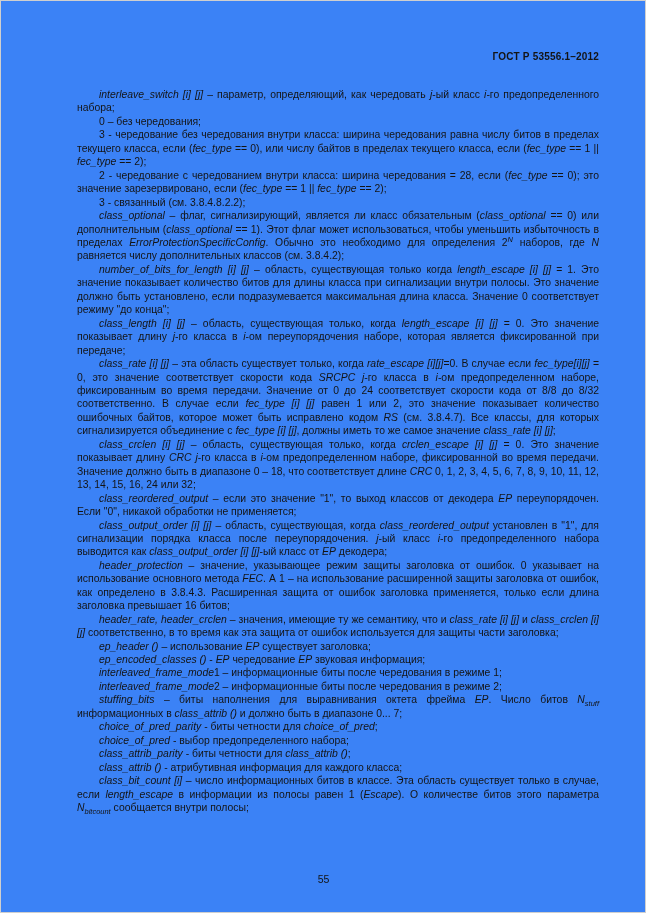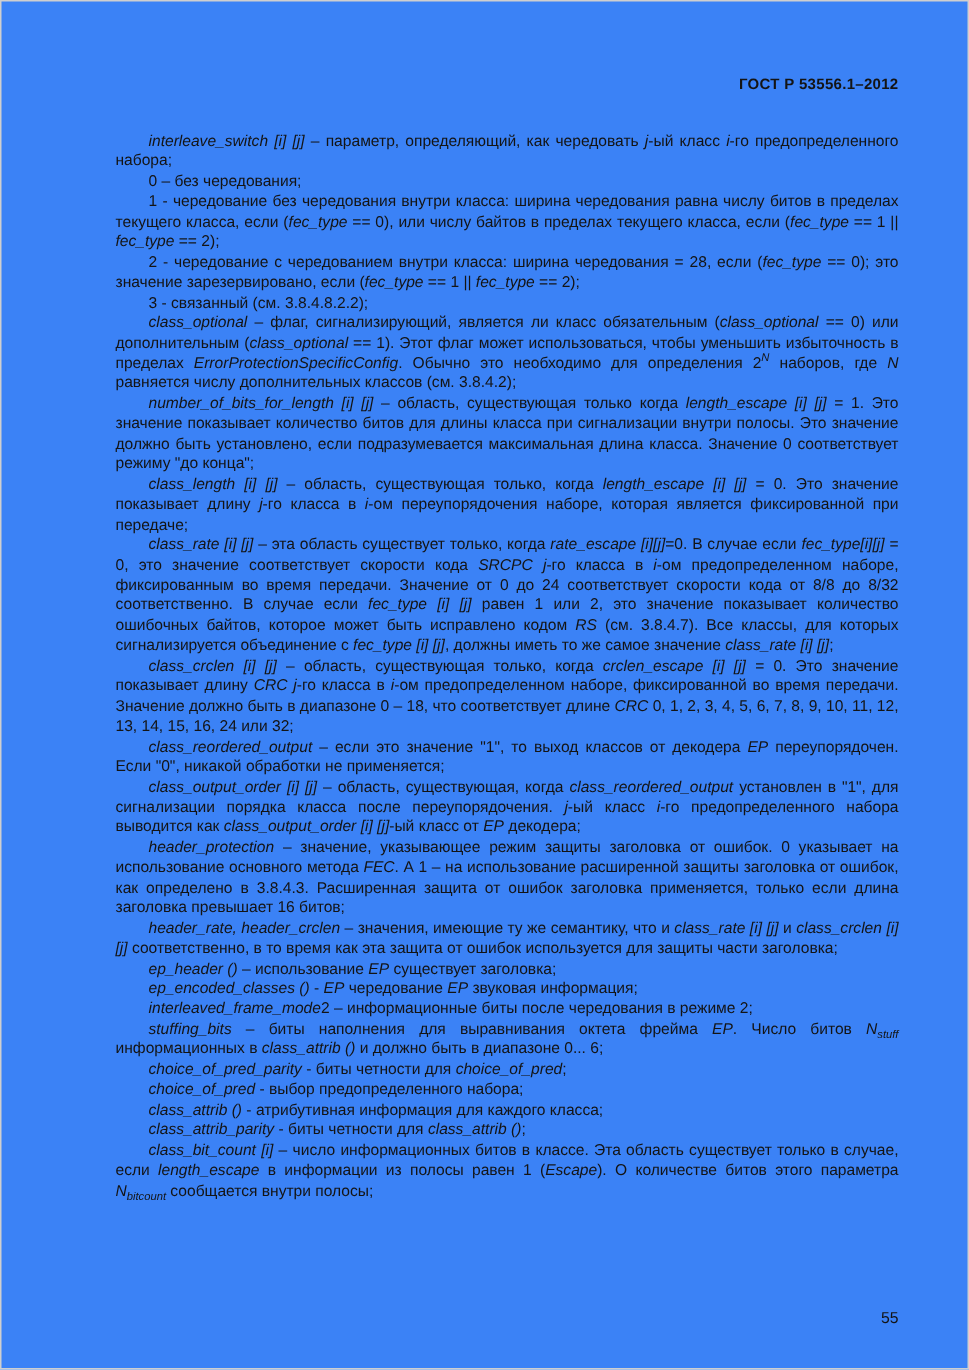--- a/index.html
+++ b/index.html
@@ -46,54 +46,55 @@
   .para i { font-style: italic; }
   .para sup, .para sub {
     font-size: 0.72em;
     line-height: 0;
   }
   .footer {
     position: absolute;
     bottom: 27px;
     left: 47px;
     right: 46px;
-    text-align: right;
+    text-align: center;
     font-size: 10.5px;
   }
 </style>
 </head>
 <body>
 
 <div class="page">
   <div class="header">
     <span>ГОСТ Р 53556.1–2012</span>
   </div>
 
   <div class="doc-body">
       <p class="para"><span><i>interleave_switch [i] [j]</i></span><span> – параметр, определяющий, как чередовать </span><span><i>j</i></span><span>-ый класс </span><span><i>i</i></span><span>-го предопределенного набора;</span></p>
       <p class="para"><span>0 – без чередования;</span></p>
-      <p class="para"><span>1 - чередование без чередования внутри класса: ширина чередования равна числу битов в пределах текущего класса, если (</span><span><i>fec_type</i></span><span> == 0), или числу байтов в пределах текущего класса, если (</span><span><i>fec_type</i></span><span> == 1 || </span><span><i>fec_type</i></span><span> == 2);</span></p>
+      <p class="para"><span>3 - чередование без чередования внутри класса: ширина чередования равна числу битов в пределах текущего класса, если (</span><span><i>fec_type</i></span><span> == 0), или числу байтов в пределах текущего класса, если (</span><span><i>fec_type</i></span><span> == 1 || </span><span><i>fec_type</i></span><span> == 2);</span></p>
       <p class="para"><span>2 - чередование с чередованием внутри класса: ширина чередования = 28, если (</span><span><i>fec_type</i></span><span> == 0); это значение зарезервировано, если (</span><span><i>fec_type</i></span><span> == 1 || </span><span><i>fec_type</i></span><span> == 2);</span></p>
       <p class="para"><span>3 - связанный (см. 3.8.4.8.2.2);</span></p>
       <p class="para"><span><i>class_optional</i></span><span> – флаг, сигнализирующий, является ли класс обязательным (</span><span><i>class_optional</i></span><span> == 0) или дополнительным (</span><span><i>class_optional</i></span><span> == 1). Этот флаг может использоваться, чтобы уменьшить избыточность в пределах </span><span><i>ErrorProtectionSpecificConfig</i></span><span>. Обычно это необходимо для определения 2</span><sup><i>N</i></sup><span> наборов, где </span><span><i>N</i></span><span> равняется числу дополнительных классов (см. 3.8.4.2);</span></p>
       <p class="para"><span><i>number_of_bits_for_length [i] [j]</i></span><span> – область, существующая только когда </span><span><i>length_escape [i] [j]</i></span><span> = 1. Это значение показывает количество битов для длины класса при сигнализации внутри полосы. Это значение должно быть установлено, если подразумевается максимальная длина класса. Значение 0 соответствует режиму "до конца";</span></p>
       <p class="para"><span><i>class_length [i] [j]</i></span><span> – область, существующая только, когда </span><span><i>length_escape [i] [j]</i></span><span> = 0. Это значение показывает длину </span><span><i>j</i></span><span>-го класса в </span><span><i>i</i></span><span>-ом переупорядочения наборе, которая является фиксированной при передаче;</span></p>
       <p class="para"><span><i>class_rate [i] [j]</i></span><span> – эта область существует только, когда </span><span><i>rate_escape [i][j]</i></span><span>=0. В случае если </span><span><i>fec_type[i][j]</i></span><span> = 0, это значение соответствует скорости кода </span><span><i>SRCPC</i></span><span> </span><span><i>j</i></span><span>-го класса в </span><span><i>i</i></span><span>-ом предопределенном наборе, фиксированным во время передачи. Значение от 0 до 24 соответствует скорости кода от 8/8 до 8/32 соответственно. В случае если </span><span><i>fec_type [i] [j]</i></span><span> равен 1 или 2, это значение показывает количество ошибочных байтов, которое может быть исправлено кодом </span><span><i>RS</i></span><span> (см. 3.8.4.7). Все классы, для которых сигнализируется объединение с </span><span><i>fec_type [i] [j]</i></span><span>, должны иметь то же самое значение </span><span><i>class_rate [i] [j]</i></span><span>;</span></p>
       <p class="para"><span><i>class_crclen [i] [j]</i></span><span> – область, существующая только, когда </span><span><i>crclen_escape [i] [j]</i></span><span> = 0. Это значение показывает длину </span><span><i>CRC</i></span><span> </span><span><i>j</i></span><span>-го класса в </span><span><i>i</i></span><span>-ом предопределенном наборе, фиксированной во время передачи. Значение должно быть в диапазоне 0 – 18, что соответствует длине </span><span><i>CRC</i></span><span> 0, 1, 2, 3, 4, 5, 6, 7, 8, 9, 10, 11, 12, 13, 14, 15, 16, 24 или 32;</span></p>
       <p class="para"><span><i>class_reordered_output</i></span><span> – если это значение "1", то выход классов от декодера </span><span><i>EP</i></span><span> переупорядочен. Если "0", никакой обработки не применяется;</span></p>
       <p class="para"><span><i>class_output_order [i] [j]</i></span><span> – область, существующая, когда </span><span><i>class_reordered_output</i></span><span> установлен в "1", для сигнализации порядка класса после переупорядочения. </span><span><i>j</i></span><span>-ый класс </span><span><i>i</i></span><span>-го предопределенного набора выводится как </span><span><i>class_output_order [i] [j]</i></span><span>-ый класс от </span><span><i>EP</i></span><span> декодера;</span></p>
       <p class="para"><span><i>header_protection</i></span><span> – значение, указывающее режим защиты заголовка от ошибок. 0 указывает на использование основного метода </span><span><i>FEC</i></span><span>. А 1 – на использование расширенной защиты заголовка от ошибок, как определено в 3.8.4.3. Расширенная защита от ошибок заголовка применяется, только если длина заголовка превышает 16 битов;</span></p>
       <p class="para"><span><i>header_rate, header_crclen</i></span><span> – значения, имеющие ту же семантику, что и </span><span><i>class_rate [i] [j]</i></span><span> и </span><span><i>class_crclen [i] [j]</i></span><span> соответственно, в то время как эта защита от ошибок используется для защиты части заголовка;</span></p>
       <p class="para"><span><i>ep_header ()</i></span><span> – использование </span><span><i>EP</i></span><span> существует заголовка;</span></p>
       <p class="para"><span><i>ep_encoded_classes ()</i></span><span> - </span><span><i>EP</i></span><span> чередование </span><span><i>EP</i></span><span> звуковая информация;</span></p>
+      <p class="para"><span><i>interleaved_frame_mode</i></span><span>1 – информационные биты после чередования в режиме 1;</span></p>
       <p class="para"><span><i>interleaved_frame_mode</i></span><span>2 – информационные биты после чередования в режиме 2;</span></p>
-      <p class="para"><span><i>stuffing_bits</i></span><span> – биты наполнения для выравнивания октета фрейма </span><span><i>EP</i></span><span>. Число битов </span><span><i>N</i></span><sub><i>stuff</i></sub><span> информационных в </span><span><i>class_attrib ()</i></span><span> и должно быть в диапазоне 0... 6;</span></p>
+      <p class="para"><span><i>stuffing_bits</i></span><span> – биты наполнения для выравнивания октета фрейма </span><span><i>EP</i></span><span>. Число битов </span><span><i>N</i></span><sub><i>stuff</i></sub><span> информационных в </span><span><i>class_attrib ()</i></span><span> и должно быть в диапазоне 0... 7;</span></p>
       <p class="para"><span><i>choice_of_pred_parity</i></span><span> - биты четности для </span><span><i>choice_of_pred</i></span><span>;</span></p>
       <p class="para"><span><i>choice_of_pred</i></span><span> - выбор предопределенного набора;</span></p>
+      <p class="para"><span><i>class_attrib_parity</i></span><span> - биты четности для </span><span><i>class_attrib ()</i></span><span>;</span></p>
       <p class="para"><span><i>class_attrib ()</i></span><span> - атрибутивная информация для каждого класса;</span></p>
-      <p class="para"><span><i>class_attrib_parity</i></span><span> - биты четности для </span><span><i>class_attrib ()</i></span><span>;</span></p>
       <p class="para"><span><i>class_bit_count [i]</i></span><span> – число информационных битов в классе. Эта область существует только в случае, если </span><span><i>length_escape</i></span><span> в информации из полосы равен 1 (</span><span><i>Escape</i></span><span>). О количестве битов этого параметра </span><span><i>N</i></span><sub><i>bitcount</i></sub><span> сообщается внутри полосы;</span></p>
     </div>
 
   <div class="footer">
     <span>55</span>
   </div>
 </div>
 
 </body></html>

